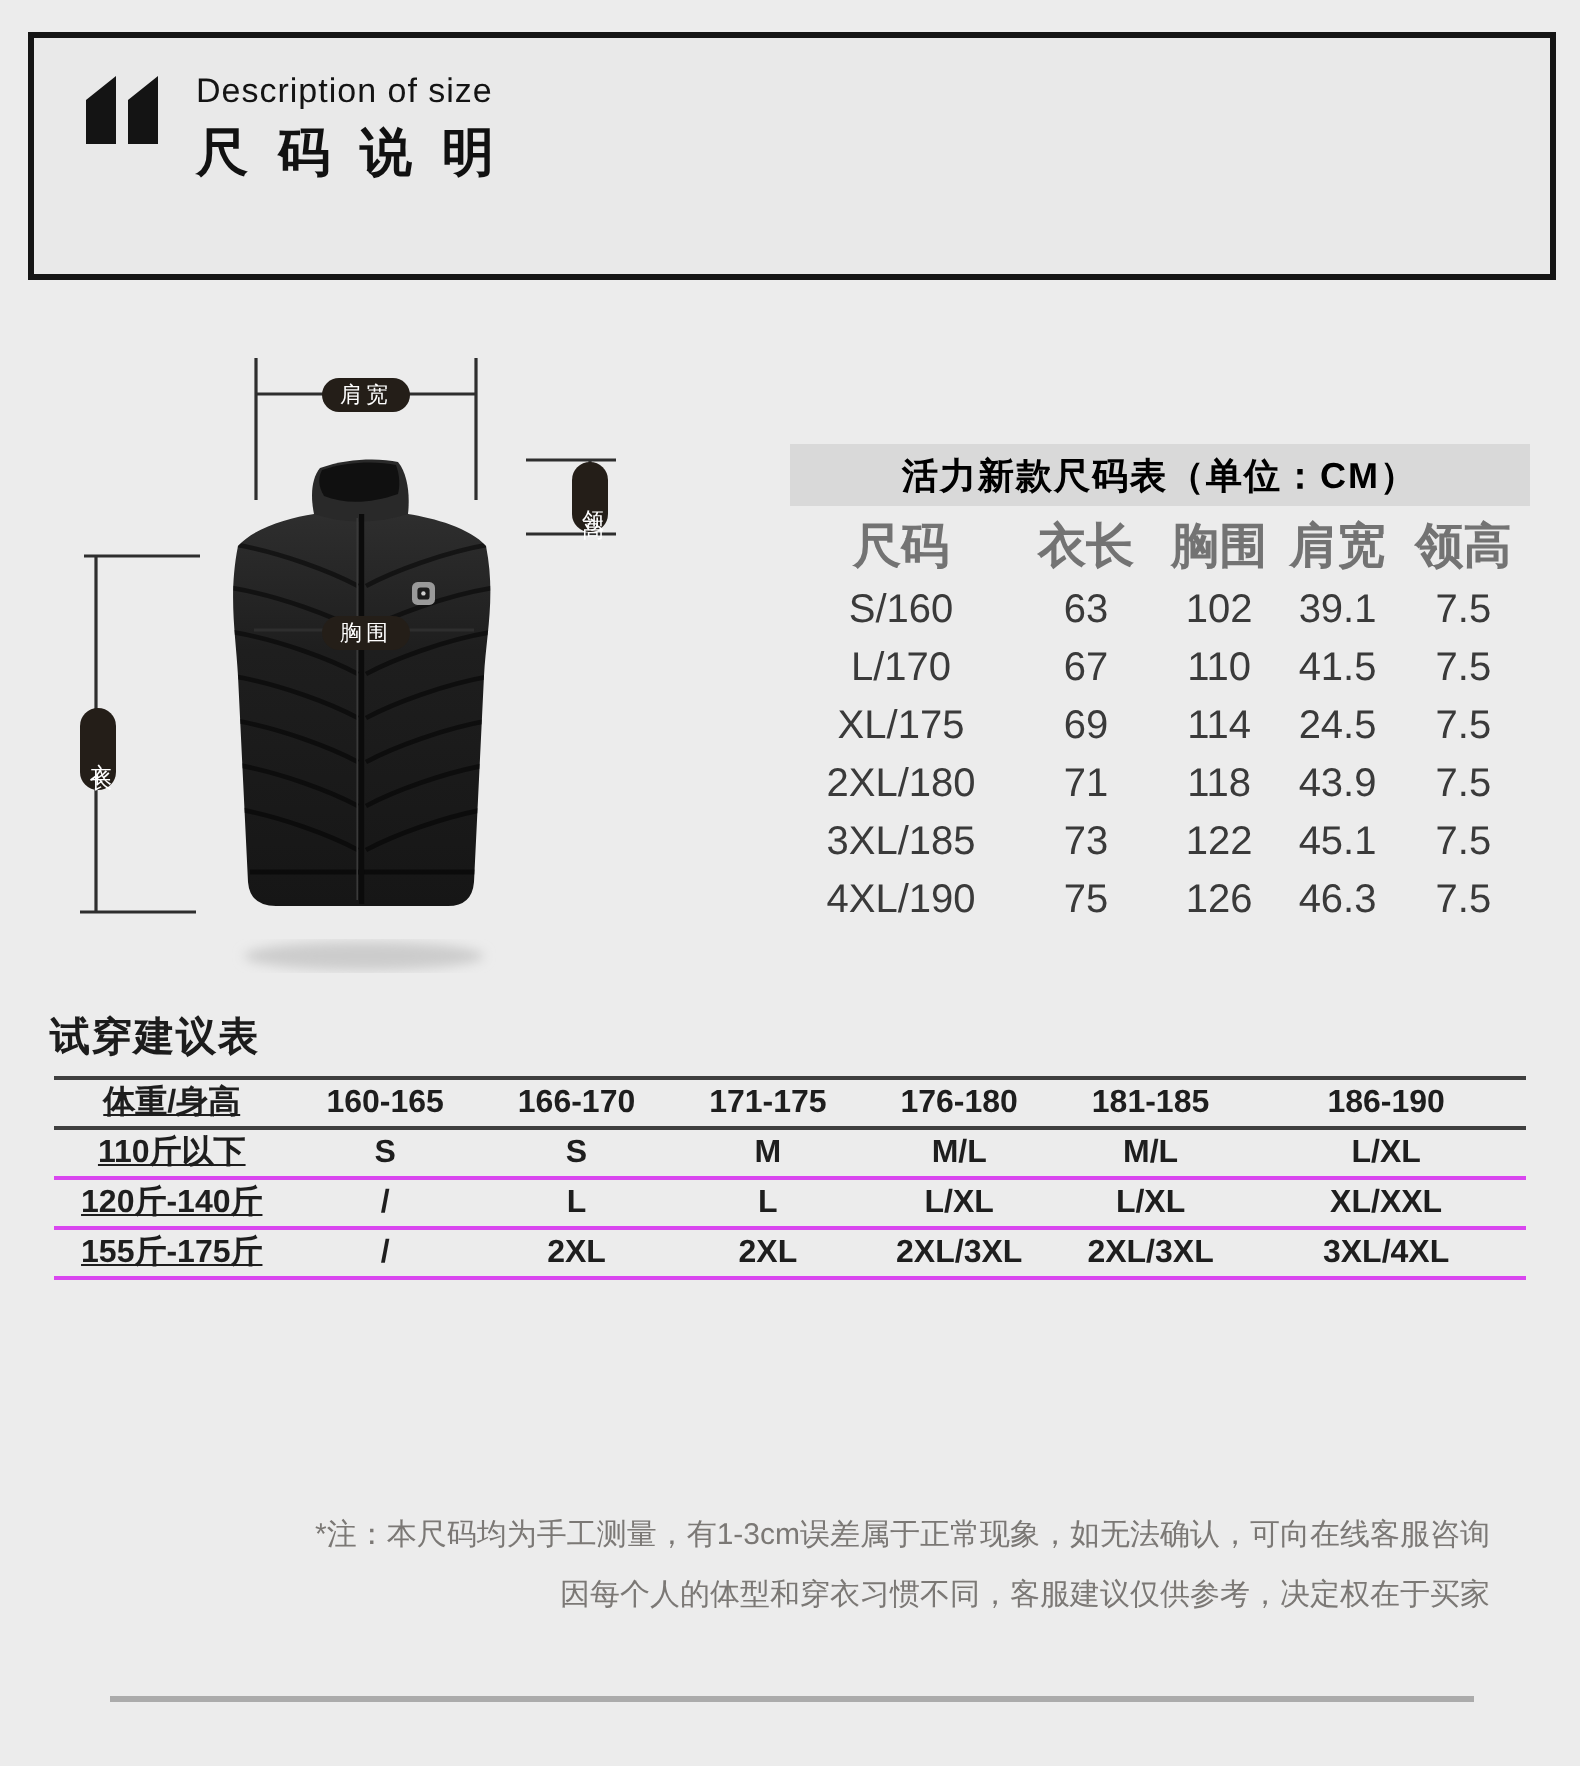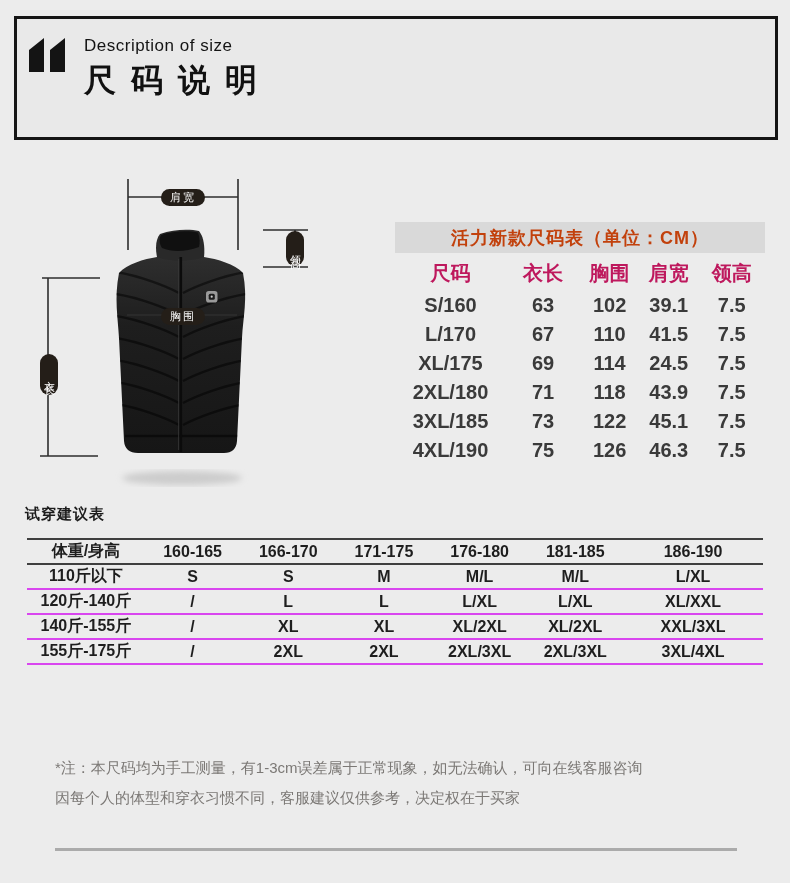--- a/index.html
+++ b/index.html
@@ -7,75 +7,75 @@
   body { font-family:"Liberation Sans","DejaVu Sans",sans-serif; }
   .page {
     position:relative; width:790px; height:883px; margin:0 auto;
     background:#ececec; overflow:hidden; color:#222;
   }
 
   
   .header-box {
     position:absolute; left:14px; top:16px; width:764px; height:124px;
     border:3px solid #151515; background:#e9e9e9;
-    display:flex; align-items:flex-start; padding:17px 0 0 12px;
+    display:flex; align-items:flex-start; padding:17px 0 0 26px;
   }
   .quote-icon { width:38px; height:34px; margin-top:2px; flex:0 0 auto; }
   .header-text { margin-left:17px; }
   .header-en { font-size:17px; color:#141414; letter-spacing:.5px; }
-  .header-zh { font-size:32px; font-weight:bold; color:#111; letter-spacing:15px; margin-top:3px; white-space:nowrap; }
+  .header-zh { font-size:26px; font-weight:bold; color:#111; letter-spacing:15px; margin-top:3px; white-space:nowrap; }
 
   
   .illustration { position:absolute; left:20px; top:160px; width:360px; height:340px; }
   .illustration svg { position:absolute; left:0; top:0; }
   .pill {
     position:absolute; background:#241e18; color:#fff;
     display:flex; align-items:center; justify-content:center;
     font-size:11px; letter-spacing:2px; z-index:3;
   }
   .pill.h { border-radius:9px; }
   .pill.v { border-radius:9px; writing-mode:vertical-rl; letter-spacing:3px; }
   .pill-shoulder { left:141px; top:29px;  width:44px; height:17px; }
   .pill-chest    { left:141px; top:148px; width:44px; height:17px; }
   .pill-collar   { left:266px; top:71px;  width:18px; height:35px; }
   .pill-length   { left:20px;  top:194px; width:18px; height:41px; }
 
   
   .size-panel { position:absolute; left:395px; top:222px; width:370px; }
   .size-title-bar {
     height:31px; background:#d9d9d9; display:flex; align-items:center; justify-content:center;
-    font-size:18px; font-weight:bold; color:#c2410c; letter-spacing:1px;
+    font-size:18px; font-weight:bold; color:#000000; letter-spacing:1px;
   }
   table { border-collapse:collapse; table-layout:fixed; width:100%; }
   .size-table { margin-top:2px; }
-  .size-table th { height:36px; font-size:20px; font-weight:600; color:#be185d; }
-  .size-table td { height:29px; font-size:20px; font-weight:700; color:#3a3a3a; }
+  .size-table th { height:36px; font-size:24px; font-weight:600; color:#737373; }
+  .size-table td { height:29px; font-size:20px; font-weight:400; color:#3a3a3a; }
   .size-table th, .size-table td { text-align:center; vertical-align:middle; }
   .size-table th:nth-child(1), .size-table td:nth-child(1) { width:30%; }
   .size-table th:nth-child(2), .size-table td:nth-child(2) { width:20%; }
   .size-table th:nth-child(3), .size-table td:nth-child(3) { width:16%; }
   .size-table th:nth-child(4), .size-table td:nth-child(4) { width:16%; }
   .size-table th:nth-child(5), .size-table td:nth-child(5) { width:18%; }
 
   
-  .fit-title { position:absolute; left:25px; top:505px; font-size:15px; font-weight:bold; color:#1c1c1c; letter-spacing:1px; }
+  .fit-title { position:absolute; left:25px; top:505px; font-size:20px; font-weight:bold; color:#1c1c1c; letter-spacing:1px; }
   .fit-panel { position:absolute; left:27px; top:538px; width:736px; }
   .fit-table th, .fit-table td {
     height:25px; text-align:center; vertical-align:middle;
     font-size:16px; color:#1e1e1e;
   }
   .fit-table th { font-weight:700; border-top:2px solid #3f3f3f; border-bottom:2px solid #3f3f3f; }
   .fit-table td { font-weight:600; border-bottom:2px solid #d946ef; }
-  .fit-table th:nth-child(1), .fit-table td:nth-child(1) { width:16%; }
+  .fit-table th:nth-child(1), .fit-table td:nth-child(1) { width:16%;text-decoration:underline; }
   .fit-table th:nth-child(7), .fit-table td:nth-child(7) { width:19%; }
   .fit-table th:nth-child(n+2):nth-child(-n+6),
   .fit-table td:nth-child(n+2):nth-child(-n+6) { width:13%; }
 
   
-  .note { position:absolute; left:55px; top:753px; width:690px; font-size:15px; color:#7b7875; line-height:30px; }
+  .note { position:absolute; left:55px; top:753px; width:690px; font-size:15px; color:#7b7875; line-height:30px;text-align:right; }
   .bottom-divider { position:absolute; left:55px; top:848px; width:682px; height:3px; background:#ababab; }
 </style>
 </head>
 <body>
 
 <div class="page">
 
   <div class="header-box">
     <svg class="quote-icon" viewBox="0 0 38 34" aria-hidden="true">
       <polygon points="0,12 15,0 15,34 0,34" fill="#141414"></polygon>
@@ -255,29 +255,20 @@
           <tr>
             <td>120斤-140斤</td>
             <td>/</td>
             <td>L</td>
             <td>L</td>
             <td>L/XL</td>
             <td>L/XL</td>
             <td>XL/XXL</td>
           </tr>
           <tr>
-            <td>140斤-155斤</td>
-            <td>/</td>
-            <td>XL</td>
-            <td>XL</td>
-            <td>XL/2XL</td>
-            <td>XL/2XL</td>
-            <td>XXL/3XL</td>
-          </tr>
-          <tr>
             <td>155斤-175斤</td>
             <td>/</td>
             <td>2XL</td>
             <td>2XL</td>
             <td>2XL/3XL</td>
             <td>2XL/3XL</td>
             <td>3XL/4XL</td>
           </tr>
         </tbody>
       </table>

